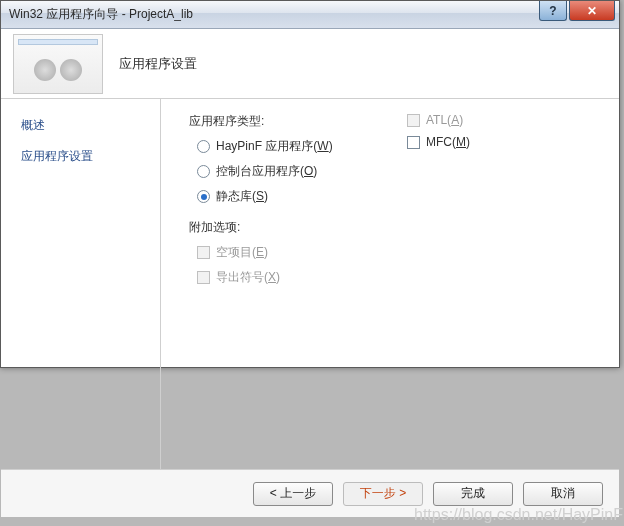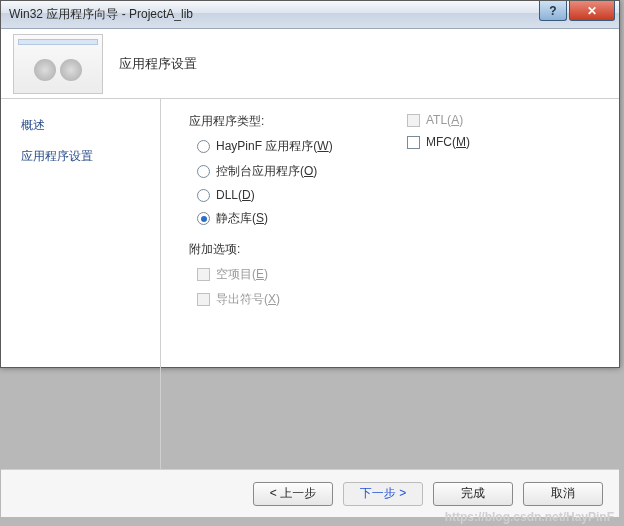--- a/index.html
+++ b/index.html
@@ -28,22 +28,22 @@
   .opt { display: flex; align-items: center; margin: 0 0 8px 8px; color: #333; }
   .opt.disabled { color: #9a9a9a; }
   .radio, .check { width: 13px; height: 13px; border: 1px solid #7a8a99; margin-right: 6px; display: inline-flex; align-items: center; justify-content: center; background: #fff; }
   .radio { border-radius: 50%; }
   .radio.sel::after { content: ""; width: 6px; height: 6px; border-radius: 50%; background: #2a6fc9; }
   .check.disabled { border-color: #c0c0c0; background: #f2f2f2; }
   .check.sel::after { content: "✓"; color: #2a6fc9; font-size: 11px; line-height: 1; }
   .underline { text-decoration: underline; }
   .footer { height: 48px; border-top: 1px solid #cfcfcf; display: flex; align-items: center; justify-content: flex-end; padding-right: 16px; gap: 10px; background: #f6f6f6; }
   .btn { min-width: 80px; height: 24px; border: 1px solid #8a8a8a; background: linear-gradient(#fdfdfd, #e6e6e6); border-radius: 3px; display: flex; align-items: center; justify-content: center; cursor: pointer; color: #222; }
-  .btn.disabled { color: #1d4ed8; border-color: #bcbcbc; background: #f0f0f0; cursor: default; }
-  .watermark { position: absolute; right: 10px; bottom: 2px; color: #d0d0d0; font-size: 12px; font-weight: bold; }
+  .btn.disabled { color: #c2410c; border-color: #bcbcbc; background: #f0f0f0; cursor: default; }
+  .watermark { position: absolute; right: 1px; bottom: 2px; color: #d0d0d0; font-size: 16px; }
 </style>
 </head>
 <body>
 
 <div class="window">
   <div class="titlebar">
     <span class="title-text">Win32 应用程序向导 - ProjectA_lib</span>
     <div class="title-controls">
       <div class="tc-btn tc-help">?</div>
       <div class="tc-btn tc-close">✕</div>
@@ -69,24 +69,20 @@
       <div class="col col1">
         <div class="group-label">应用程序类型:</div>
 
         <div class="opt">
           <span class="radio"></span>
           <span><span>HayPinF 应用程序(</span><span class="underline">W</span><span>)</span></span>
         </div>
         <div class="opt">
           <span class="radio"></span>
           <span><span>控制台应用程序(</span><span class="underline">O</span><span>)</span></span>
-        </div>
-        <div class="opt">
-          <span class="radio"></span>
-          <span><span>DLL(</span><span class="underline">D</span><span>)</span></span>
         </div>
         <div class="opt">
           <span class="radio sel"></span>
           <span><span>静态库(</span><span class="underline">S</span><span>)</span></span>
         </div>
 
         <div class="group-label" style="margin-top:6px">附加选项:</div>
 
         <div class="opt disabled">
           <span class="check disabled"></span>

